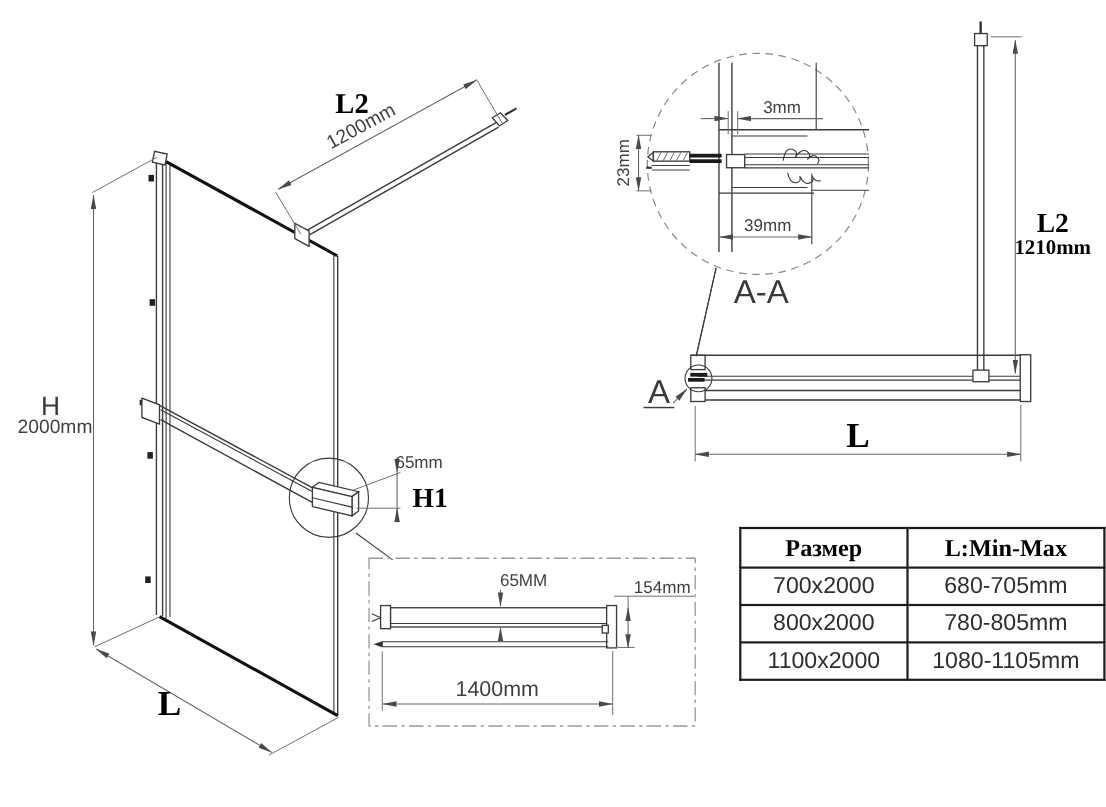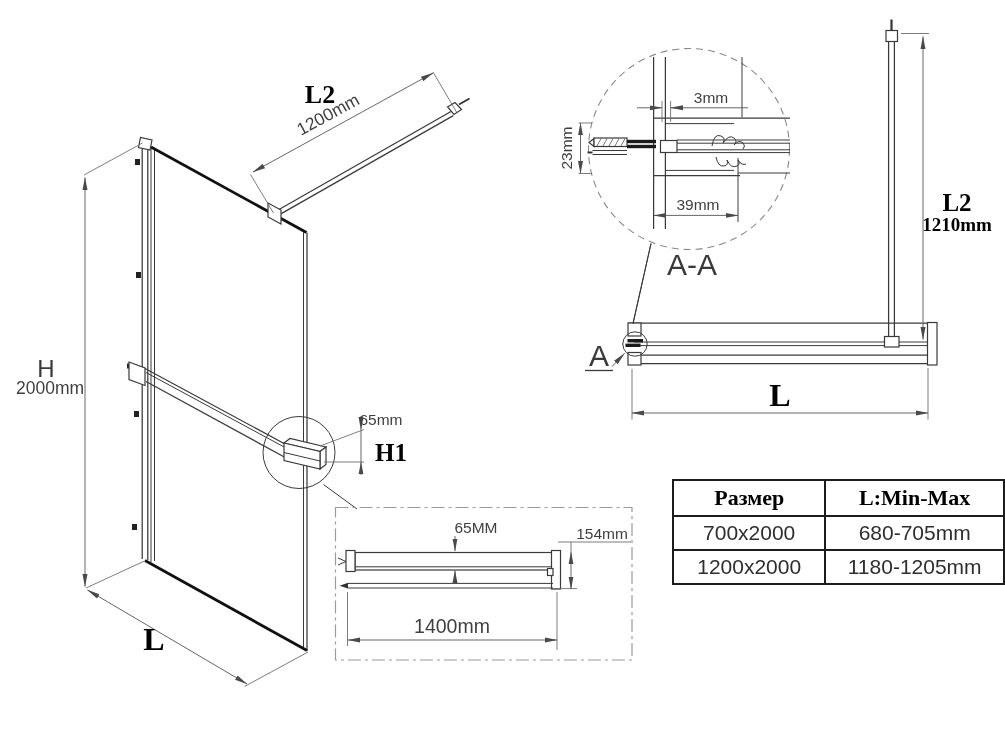--- a/index.html
+++ b/index.html
@@ -240,17 +240,21 @@
       <th class="c1">Размер</th>
       <th class="c2">L:Min-Max</th>
     </tr>
   </thead>
   <tbody>
     <tr>
       <td class="c1">700x2000</td>
       <td class="c2">680-705mm</td>
     </tr>
     <tr>
-      <td class="c1">1200x2000</td>
-      <td class="c2">1180-1205mm</td>
+      <td class="c1">800x2000</td>
+      <td class="c2">780-805mm</td>
+    </tr>
+    <tr>
+      <td class="c1">1100x2000</td>
+      <td class="c2">1080-1105mm</td>
     </tr>
   </tbody>
 </table>
 
 </body></html>

